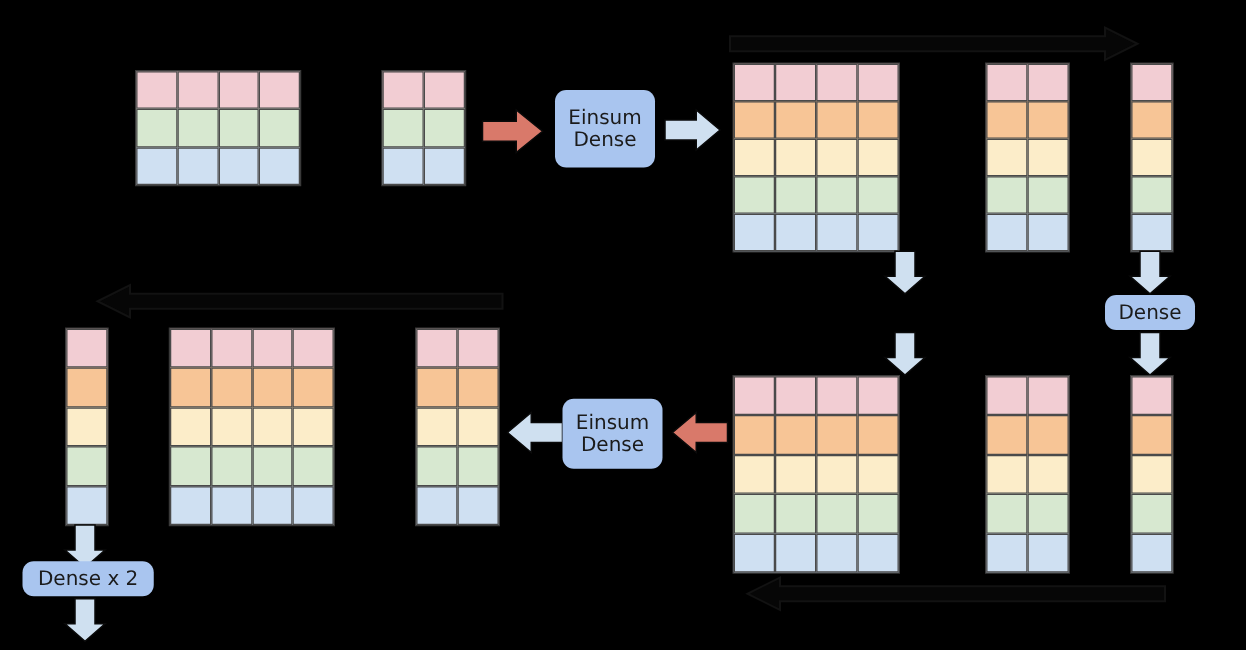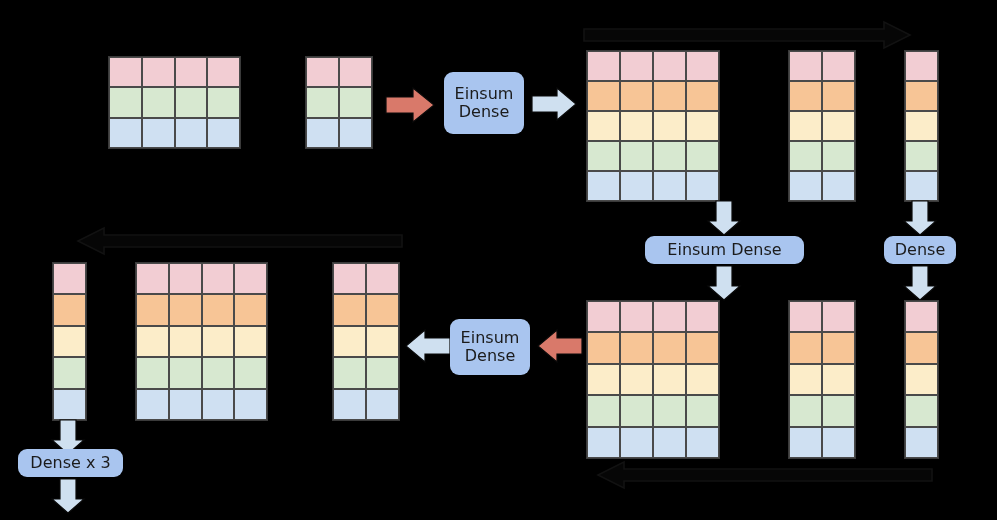--- a/index.html
+++ b/index.html
@@ -117,23 +117,20 @@
       <div class="cell" style="background: rgb(215, 232, 208);"></div>
       <div class="cell" style="background: rgb(207, 224, 242);"></div>
     </div>
 
   <div class="arw" style="left:708px;top:201px;">
     <svg width="32" height="34" viewBox="0 0 32 34">
       <path d="M8 0 L24 0 L24 20 L32 20 L16 34 L0 20 L8 20 Z" fill="#cfe0f0" stroke="#0a0a0a" stroke-width="1.2"></path>
     </svg>
   </div>
 
-  <div class="lbl" style="left:645px;top:236px;width:159px;height:28px;">
-    <span>Einsum Dense</span>
-  </div>
 
   <div class="arw" style="left:708px;top:266px;">
     <svg width="32" height="34" viewBox="0 0 32 34">
       <path d="M8 0 L24 0 L24 20 L32 20 L16 34 L0 20 L8 20 Z" fill="#cfe0f0" stroke="#0a0a0a" stroke-width="1.2"></path>
     </svg>
   </div>
 
   <div class="arw" style="left:904px;top:201px;">
     <svg width="32" height="34" viewBox="0 0 32 34">
       <path d="M8 0 L24 0 L24 20 L32 20 L16 34 L0 20 L8 20 Z" fill="#cfe0f0" stroke="#0a0a0a" stroke-width="1.2"></path>
@@ -273,21 +270,21 @@
     </svg>
   </div>
 
   <div class="arw" style="left:52px;top:420px;">
     <svg width="32" height="34" viewBox="0 0 32 34">
       <path d="M8 0 L24 0 L24 20 L32 20 L16 34 L0 20 L8 20 Z" fill="#cfe0f0" stroke="#0a0a0a" stroke-width="1.2"></path>
     </svg>
   </div>
 
   <div class="lbl" style="left:18px;top:449px;width:105px;height:28px;">
-    <span>Dense x 3</span>
+    <span>Dense x 2</span>
   </div>
 
   <div class="arw" style="left:52px;top:479px;">
     <svg width="32" height="34" viewBox="0 0 32 34">
       <path d="M8 0 L24 0 L24 20 L32 20 L16 34 L0 20 L8 20 Z" fill="#cfe0f0" stroke="#0a0a0a" stroke-width="1.2"></path>
     </svg>
   </div>
 
 </div>
 

